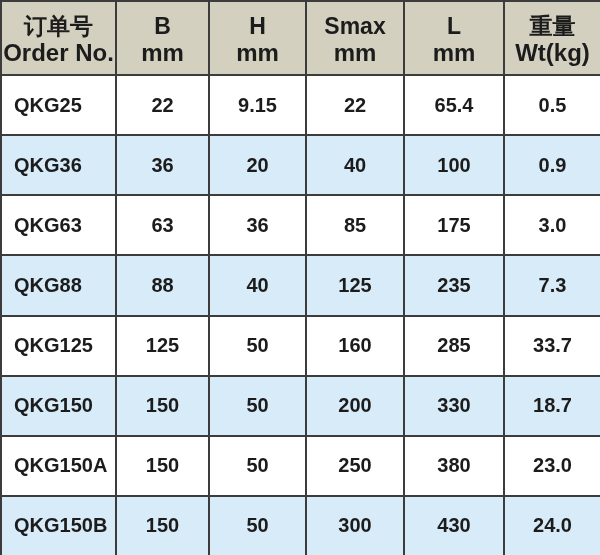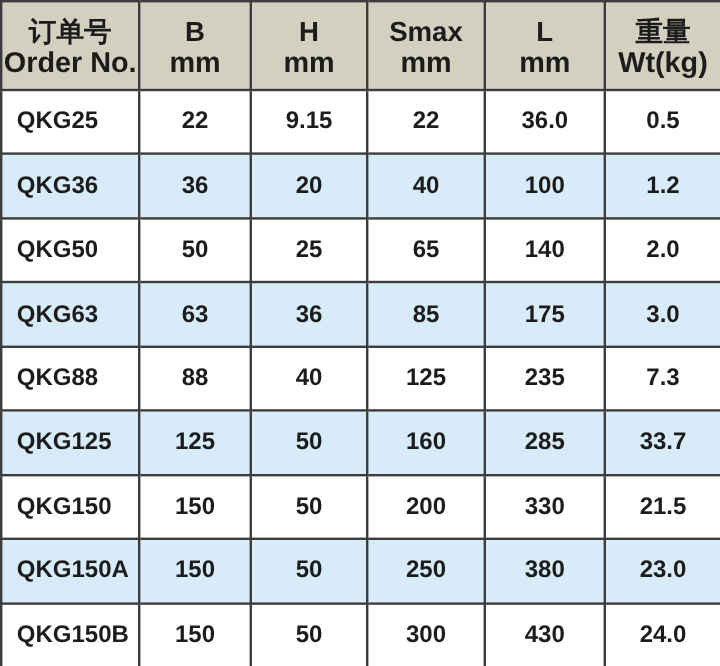--- a/index.html
+++ b/index.html
@@ -81,38 +81,30 @@
         <div class="hdr-line2">Wt(kg)</div>
       </th>
     </tr>
   </thead>
   <tbody>
     <tr>
       <td class="col-order">QKG25</td>
       <td>22</td>
       <td>9.15</td>
       <td>22</td>
-      <td>36.0</td>
+      <td>65.4</td>
       <td>0.5</td>
     </tr>
     <tr>
       <td class="col-order">QKG36</td>
       <td>36</td>
       <td>20</td>
       <td>40</td>
       <td>100</td>
-      <td>1.2</td>
-    </tr>
-    <tr>
-      <td class="col-order">QKG50</td>
-      <td>50</td>
-      <td>25</td>
-      <td>65</td>
-      <td>140</td>
-      <td>2.0</td>
+      <td>0.9</td>
     </tr>
     <tr>
       <td class="col-order">QKG63</td>
       <td>63</td>
       <td>36</td>
       <td>85</td>
       <td>175</td>
       <td>3.0</td>
     </tr>
     <tr>
@@ -130,21 +122,21 @@
       <td>160</td>
       <td>285</td>
       <td>33.7</td>
     </tr>
     <tr>
       <td class="col-order">QKG150</td>
       <td>150</td>
       <td>50</td>
       <td>200</td>
       <td>330</td>
-      <td>21.5</td>
+      <td>18.7</td>
     </tr>
     <tr>
       <td class="col-order">QKG150A</td>
       <td>150</td>
       <td>50</td>
       <td>250</td>
       <td>380</td>
       <td>23.0</td>
     </tr>
     <tr>

